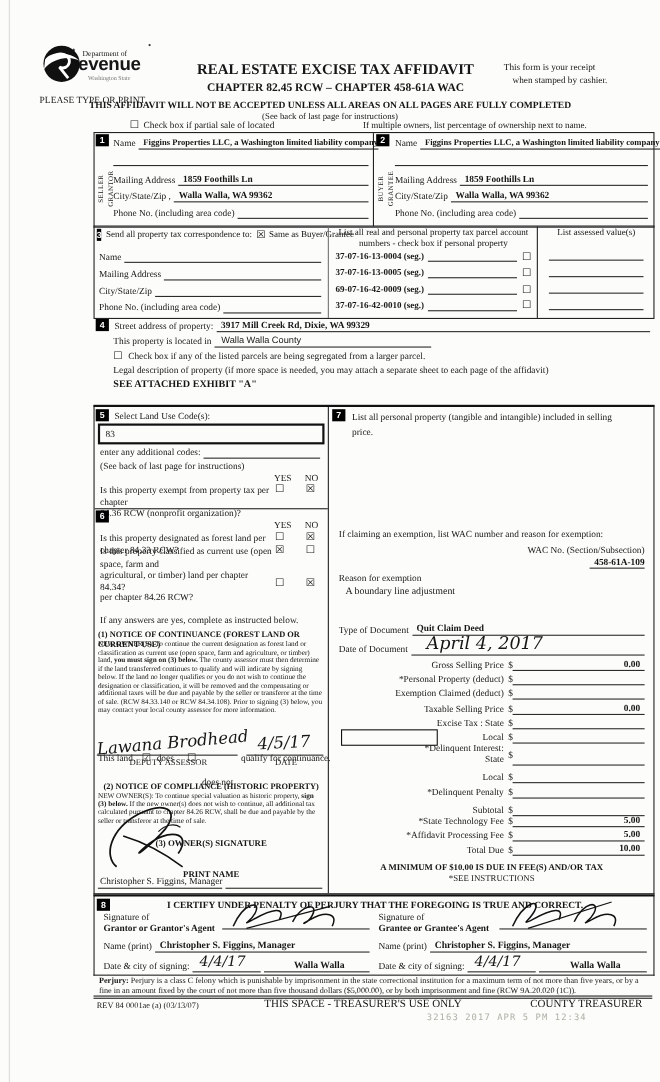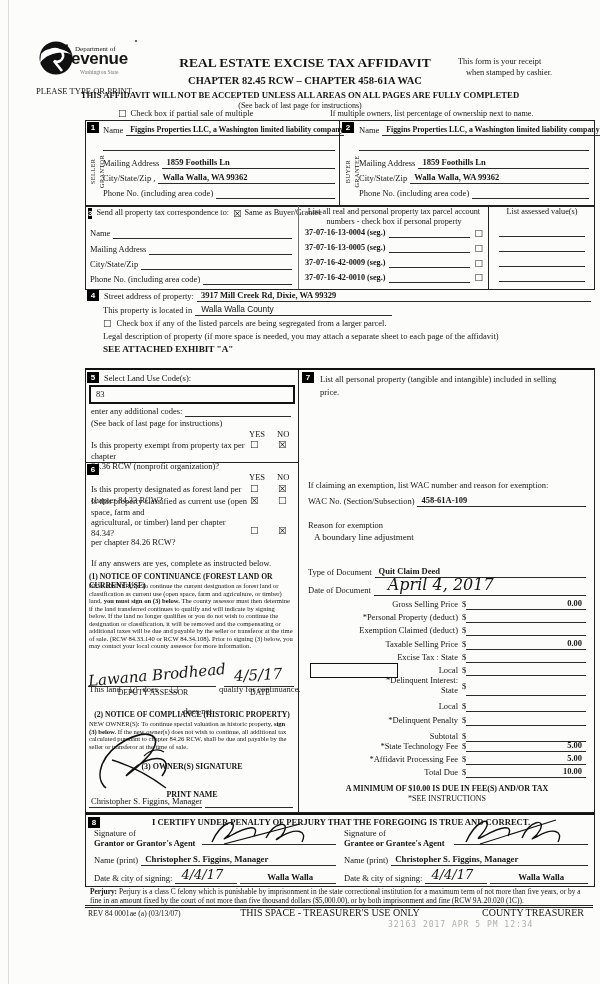--- a/index.html
+++ b/index.html
@@ -57,21 +57,21 @@
 
   <div class="abs" style="left:458px;top:57px;width:130px;font-size:8.4px;line-height:1.3;">
     <span>This form is your receipt</span><br><span style="padding-left:8px;">when stamped by cashier.</span>
   </div>
 
   <div class="abs b ctr" style="left:55px;top:90px;width:490px;font-size:8.7px;">THIS AFFIDAVIT WILL NOT BE ACCEPTED UNLESS ALL AREAS ON ALL PAGES ARE FULLY COMPLETED</div>
   <div class="abs ctr" style="left:150px;top:101px;width:300px;font-size:8px;">(See back of last page for instructions)</div>
 
   <div class="fr" style="left:118px;top:108px;">
     <span class="cb">☐</span>
-    <span class="lbl" style="margin-left:4px;">Check box if partial sale of multiple</span>
+    <span class="lbl" style="margin-left:4px;">Check box if partial sale of located</span>
   </div>
   <div class="abs" style="left:330px;top:109px;font-size:8.2px;">If multiple owners, list percentage of ownership next to name.</div>
 
   <div class="box1" style="left:85px;top:120px;width:508px;height:85px;">
 
     <div class="abs" style="left:0;top:0;width:253px;height:85px;">
       <span class="badge abs" style="left:1px;top:1px;">1</span>
       <div class="vlabel" style="left:-17px;top:42px;">
         <span>SELLER</span><br><span>GRANTOR</span>
       </div>
@@ -154,21 +154,21 @@
         <span class="b lbl" style="font-size:8.2px;">37-07-16-13-0004 (seg.)</span>
         <span class="line"></span>
         <span class="cb" style="margin-left:4px;">☐</span>
       </div>
       <div class="fr" style="left:6px;top:37px;width:178px;">
         <span class="b lbl" style="font-size:8.2px;">37-07-16-13-0005 (seg.)</span>
         <span class="line"></span>
         <span class="cb" style="margin-left:4px;">☐</span>
       </div>
       <div class="fr" style="left:6px;top:52px;width:178px;">
-        <span class="b lbl" style="font-size:8.2px;">37-07-16-42-0009 (seg.)</span>
+        <span class="b lbl" style="font-size:8.2px;">69-07-16-42-0009 (seg.)</span>
         <span class="line"></span>
         <span class="cb" style="margin-left:4px;">☐</span>
       </div>
       <div class="fr" style="left:6px;top:67px;width:178px;align-items:center;">
         <span class="b lbl" style="font-size:8.2px;">37-07-16-42-0010 (seg.)</span>
         <span class="line"></span>
         <span class="cb" style="margin-left:4px;">☐</span>
       </div>
     </div>
 
@@ -281,21 +281,21 @@
       <span class="line"></span>
     </div>
 
     <span class="badge abs" style="left:216px;top:2px;">7</span>
     <div class="abs" style="left:234px;top:3px;width:266px;line-height:1.5;">
       <span>List all personal property (tangible and intangible) included in selling</span><br><span>price.</span>
     </div>
 
     <div class="abs" style="left:222px;top:110px;width:280px;">If claiming an exemption, list WAC number and reason for exemption:</div>
 
-    <div class="fr" style="left:222px;top:125px;width:278px;">
+    <div class="fr" style="left:222px;top:125px;width:278px;flex-direction:column;">
       <span class="lbl">WAC No. (Section/Subsection)</span>
       <span class="line"><span class="val">458-61A-109</span></span>
     </div>
 
     <div class="abs" style="left:222px;top:150px;">Reason for exemption</div>
     <div class="abs" style="left:228px;top:162px;font-size:9px;">A boundary line adjustment</div>
 
     <div class="fr" style="left:222px;top:196px;width:278px;">
       <span class="lbl">Type of Document</span>
       <span class="line"><span class="val">Quit Claim Deed</span></span>

